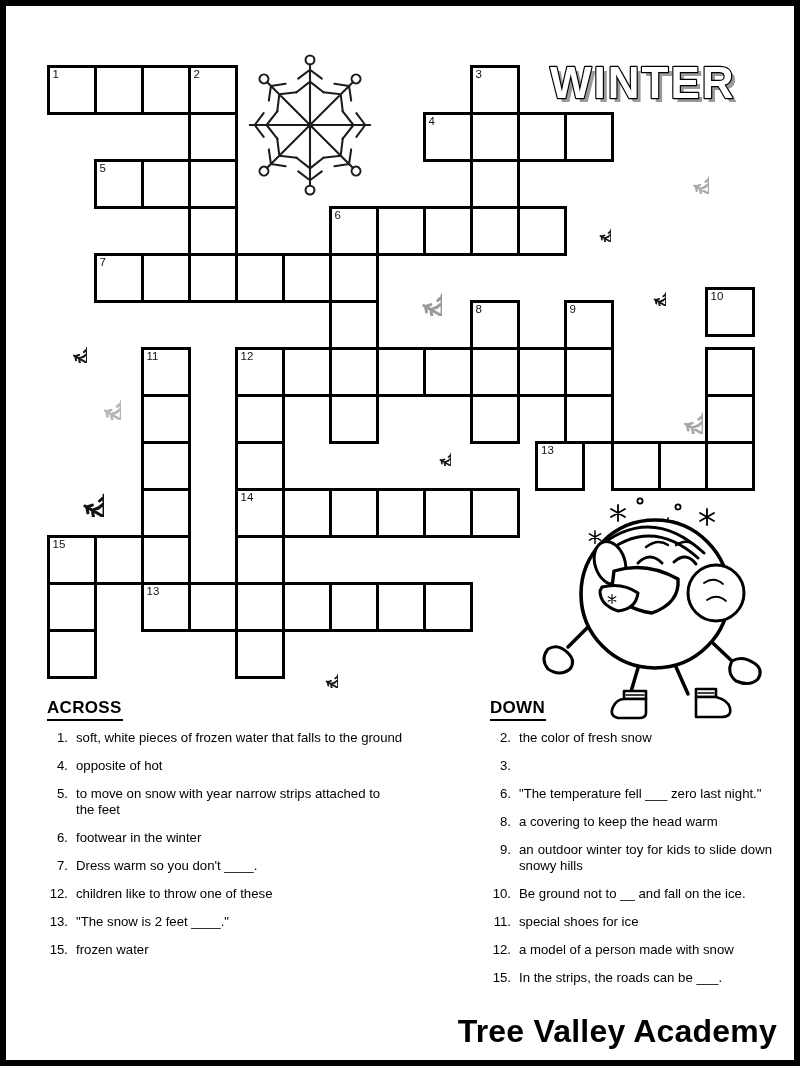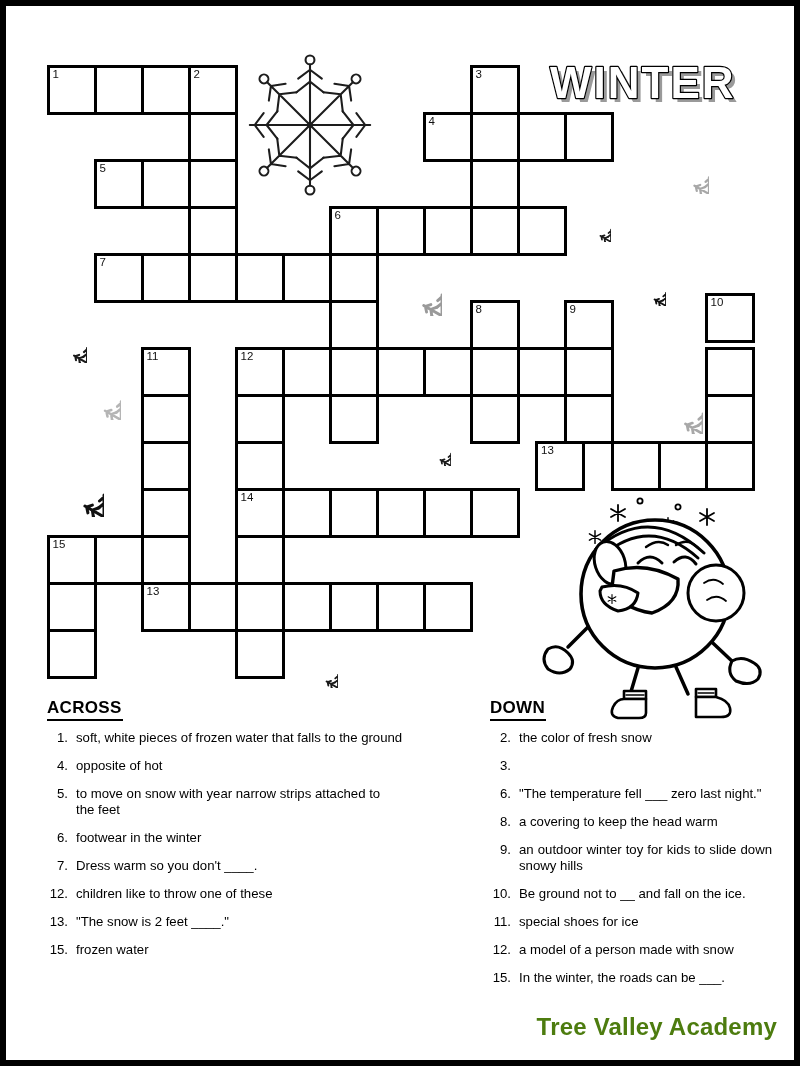--- a/index.html
+++ b/index.html
@@ -36,21 +36,21 @@
   .clue-list { }
   .clue { display:flex; margin-bottom:12.5px; font-size:13.2px; line-height:15.5px; }
   .clue-num { width:24px; text-align:right; flex:none; }
   .clue-text { margin-left:8px; white-space:pre-line; }
   #across-col .clue-text { width:332px; }
   #down-col   .clue-text { width:253px; }
   .clue-text.justify { text-align:justify; white-space:normal; }
   
   .brand {
     position:absolute; right:23px; top:1013px; z-index:4;
-    font-size:24px; font-weight:bold; color:#4d7c0f; letter-spacing:0.2px;
+    font-size:32px; font-weight:bold; color:#000000; letter-spacing:0.2px;
   }
 </style>
 </head>
 <body>
 
 <svg width="0" height="0" style="position:absolute" aria-hidden="true">
   <defs>
     <symbol id="sfsym" viewBox="-50 -50 100 100">
       <g fill="none" stroke="currentColor" stroke-width="6" stroke-linecap="round">
         <path d="M0,0 L0,-44 M-11,-18 L0,-27 L11,-18 M-9,-32 L0,-40 L9,-32"></path>
@@ -112,21 +112,21 @@
     <div class="cell" style="left: 234.5px; top: 252.5px;"></div>
     <div class="cell" style="left: 281.5px; top: 252.5px;"></div>
     <div class="cell" style="left: 328.5px; top: 252.5px;"></div>
     <div class="cell" style="left: 328.5px; top: 299.5px;"></div>
     <div class="cell" style="left: 469.5px; top: 299.5px;">
       <span class="cell-num">8</span>
     </div>
     <div class="cell" style="left: 563.5px; top: 299.5px;">
       <span class="cell-num">9</span>
     </div>
-    <div class="cell" style="left: 704.5px; top: 293px;">
+    <div class="cell" style="left: 704.5px; top: 287px;">
       <span class="cell-num">10</span>
     </div>
     <div class="cell" style="left: 140.5px; top: 346.5px;">
       <span class="cell-num">11</span>
     </div>
     <div class="cell" style="left: 234.5px; top: 346.5px;">
       <span class="cell-num">12</span>
     </div>
     <div class="cell" style="left: 281.5px; top: 346.5px;"></div>
     <div class="cell" style="left: 328.5px; top: 346.5px;"></div>
@@ -333,21 +333,21 @@
       <div class="clue">
         <span class="clue-num">11.</span>
         <span class="clue-text">special shoes for ice</span>
       </div>
       <div class="clue">
         <span class="clue-num">12.</span>
         <span class="clue-text">a model of a person made with snow</span>
       </div>
       <div class="clue">
         <span class="clue-num">15.</span>
-        <span class="clue-text">In the winter, the roads can be ___.</span>
+        <span class="clue-text">In the strips, the roads can be ___.</span>
       </div>
     </div>
 </div>
 
 <div class="brand">Tree Valley Academy</div>
 
 <svg width="38" height="38" viewBox="-50 -50 100 100" class="flake" style="left: 671px; top: 156px; color: rgb(168, 168, 168);">
     <use href="#sfsym"></use>
   </svg>
 <svg width="28" height="28" viewBox="-50 -50 100 100" class="flake" style="left: 583px; top: 214px; color: rgb(26, 26, 26);">

